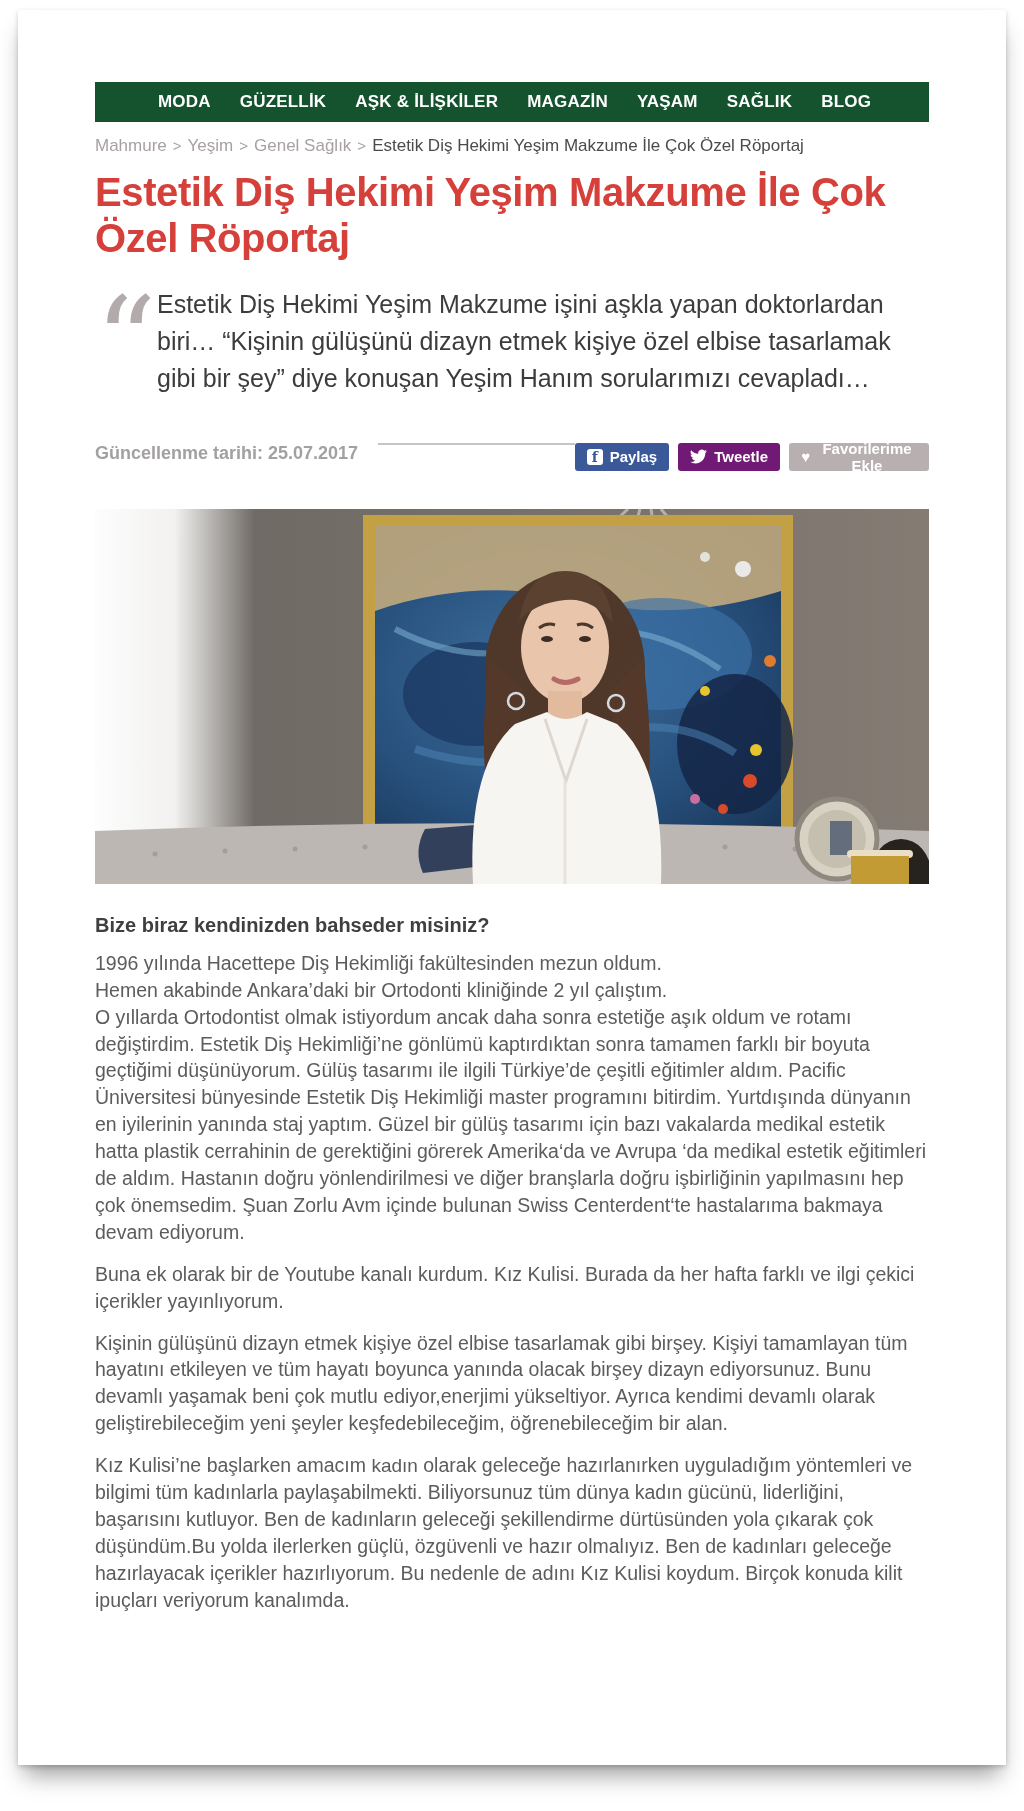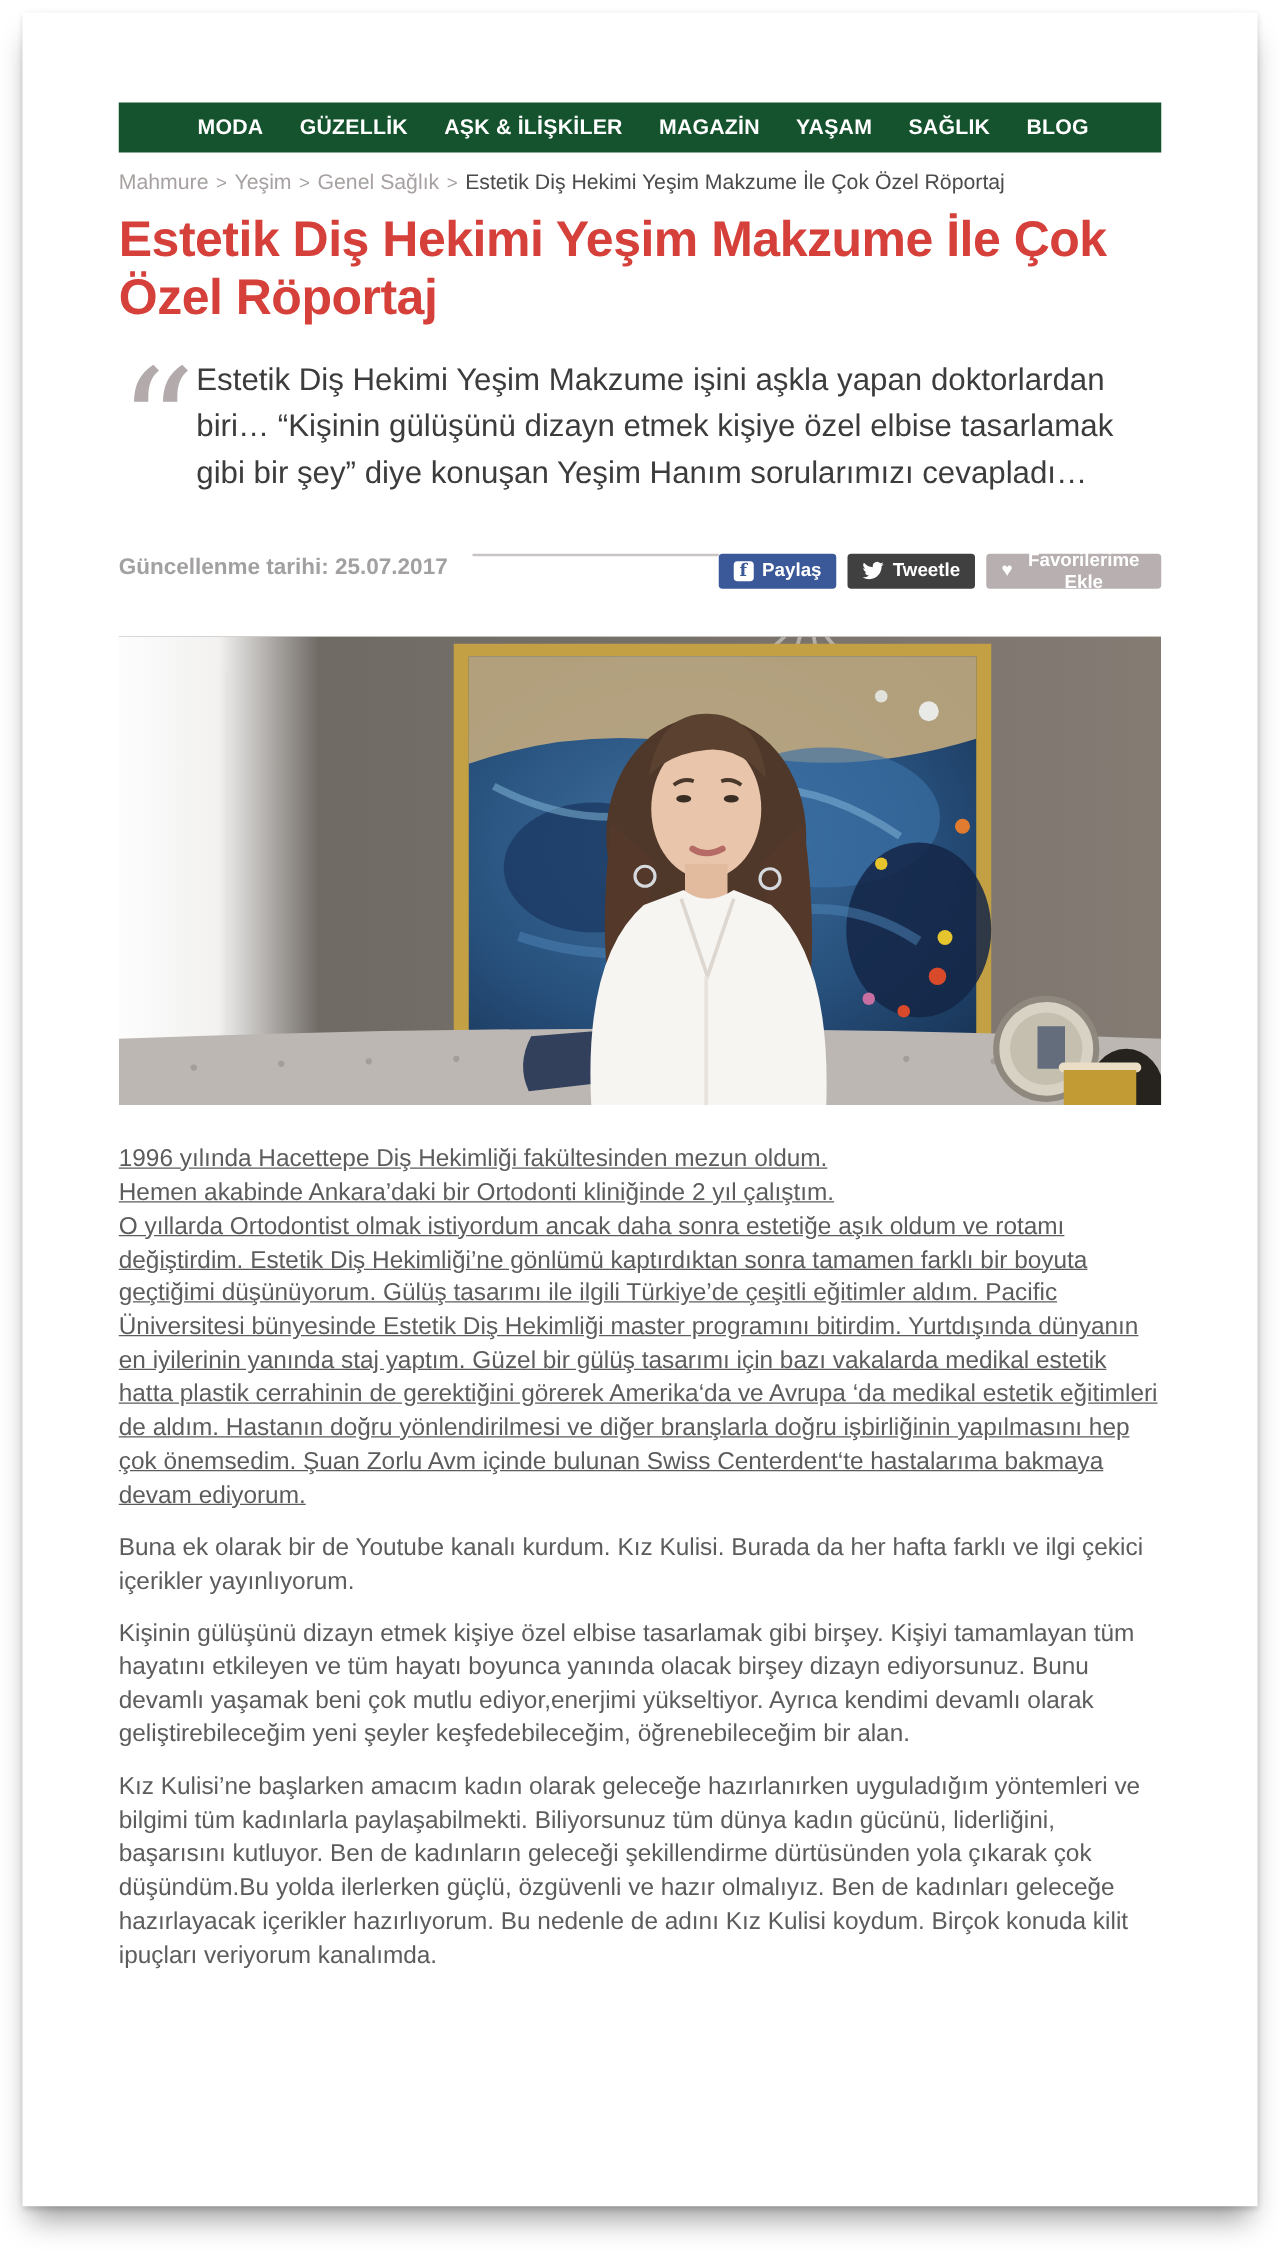--- a/index.html
+++ b/index.html
@@ -52,41 +52,41 @@
   .meta-row { margin-top: 46px; display: flex; align-items: flex-start; }
   .meta-row .date { font-size: 18px; font-weight: bold; color: #a3a0a0; white-space: nowrap; }
   .meta-row .rule { height: 2px; width: 210px; background: #c9c4c4; margin-left: 20px; }
   .share { margin-left: auto; display: flex; gap: 9px; }
   .share button {
     border: none; height: 28px; border-radius: 3px; color: #fff;
     font-family: "Liberation Sans", sans-serif; font-weight: bold; font-size: 15px;
     display: flex; align-items: center; gap: 7px; padding: 0 12px; cursor: pointer;
   }
   .share .fb { background: #3b5998; }
-  .share .tw { background: #404040; }
+  .share .tw { background: #701a75; }
   .share .fav { background: #b8b0b0; }
   .fb-badge {
     width: 16px; height: 16px; background: #ffffff; border-radius: 3px;
     color: #3b5998; font-weight: bold; font-size: 14px; line-height: 16px;
     text-align: center; font-family: "DejaVu Serif", serif;
   }
   .tw-bird { width: 17px; height: 17px; display: block; }
   .heart { font-size: 15px; color: #fff; line-height: 1; }
   
   .photo { margin-top: 38px; width: 834px; height: 375px; overflow: hidden; }
   .photo svg { display: block; }
   
   .article-body { margin-top: 30px; max-width: 834px; }
   .article-body h3 {
     font-size: 20px; color: #3f3f3f; font-weight: bold; margin: 22px 0 13px;
   }
   .article-body p {
     font-size: 19.5px; line-height: 1.38; color: #5c5c5c; margin: 0 0 15px;
   }
-  .pre-line { white-space: pre-line; text-decoration: underline; }
+  .pre-line { white-space: pre-line; }
   .small-inline { font-size: 19px; text-align: center; }
 </style>
 </head>
 <body>
 
 <div class="page-card">
 
 
   <nav class="nav">
     <a>MODA</a>
@@ -215,20 +215,21 @@
       <circle cx="421" cy="192" r="8" fill="none" stroke="#d6dade" stroke-width="2.5"></circle>
       <circle cx="521" cy="194" r="8" fill="none" stroke="#d6dade" stroke-width="2.5"></circle>
       <rect x="453" y="182" width="34" height="30" fill="#e2bb9e"></rect>
       <path d="M378 375 q-6 -118 42 -160 l32 -12 q18 14 40 0 l30 12 q48 42 44 160 z" fill="#f7f5f2"></path>
       <path d="M450 210 l21 62 l21 -62" fill="none" stroke="#ddd7d0" stroke-width="3"></path>
       <path d="M470 272 l0 103" stroke="#e7e2dc" stroke-width="3"></path>
     </svg>
   </div>
 
   <div class="article-body">
+    <h3>Bize biraz kendinizden bahseder misiniz?</h3>
     <p class="pre-line">1996 yılında Hacettepe Diş Hekimliği fakültesinden mezun oldum.
 Hemen akabinde Ankara’daki bir Ortodonti kliniğinde 2 yıl çalıştım.
 O yıllarda Ortodontist olmak istiyordum ancak daha sonra estetiğe aşık oldum ve rotamı değiştirdim. Estetik Diş Hekimliği’ne gönlümü kaptırdıktan sonra tamamen farklı bir boyuta geçtiğimi düşünüyorum. Gülüş tasarımı ile ilgili Türkiye’de çeşitli eğitimler aldım. Pacific Üniversitesi bünyesinde Estetik Diş Hekimliği master programını bitirdim. Yurtdışında dünyanın en iyilerinin yanında staj yaptım. Güzel bir gülüş tasarımı için bazı vakalarda medikal estetik hatta plastik cerrahinin de gerektiğini görerek Amerika‘da ve Avrupa ‘da medikal estetik eğitimleri de aldım. Hastanın doğru yönlendirilmesi ve diğer branşlarla doğru işbirliğinin yapılmasını hep çok önemsedim. Şuan Zorlu Avm içinde bulunan Swiss Centerdent‘te hastalarıma bakmaya devam ediyorum.</p>
     <p>Buna ek olarak bir de Youtube kanalı kurdum. Kız Kulisi. Burada da her hafta farklı ve ilgi çekici içerikler yayınlıyorum.</p>
 
     <p>Kişinin gülüşünü dizayn etmek kişiye özel elbise tasarlamak gibi birşey. Kişiyi tamamlayan tüm hayatını etkileyen ve tüm hayatı boyunca yanında olacak birşey dizayn ediyorsunuz. Bunu devamlı yaşamak beni çok mutlu ediyor,enerjimi yükseltiyor. Ayrıca kendimi devamlı olarak geliştirebileceğim yeni şeyler keşfedebileceğim, öğrenebileceğim bir alan.</p>
 
     <p><span>Kız Kulisi’ne başlarken amacım </span><span class="small-inline">kadın</span><span> olarak geleceğe hazırlanırken uyguladığım yöntemleri ve bilgimi tüm kadınlarla paylaşabilmekti. Biliyorsunuz tüm dünya kadın gücünü, liderliğini, başarısını kutluyor. Ben de kadınların geleceği şekillendirme dürtüsünden yola çıkarak çok düşündüm.Bu yolda ilerlerken güçlü, özgüvenli ve hazır olmalıyız. Ben de kadınları geleceğe hazırlayacak içerikler hazırlıyorum. Bu nedenle de adını Kız Kulisi koydum. Birçok konuda kilit ipuçları veriyorum kanalımda.</span></p>
   </div>
 

